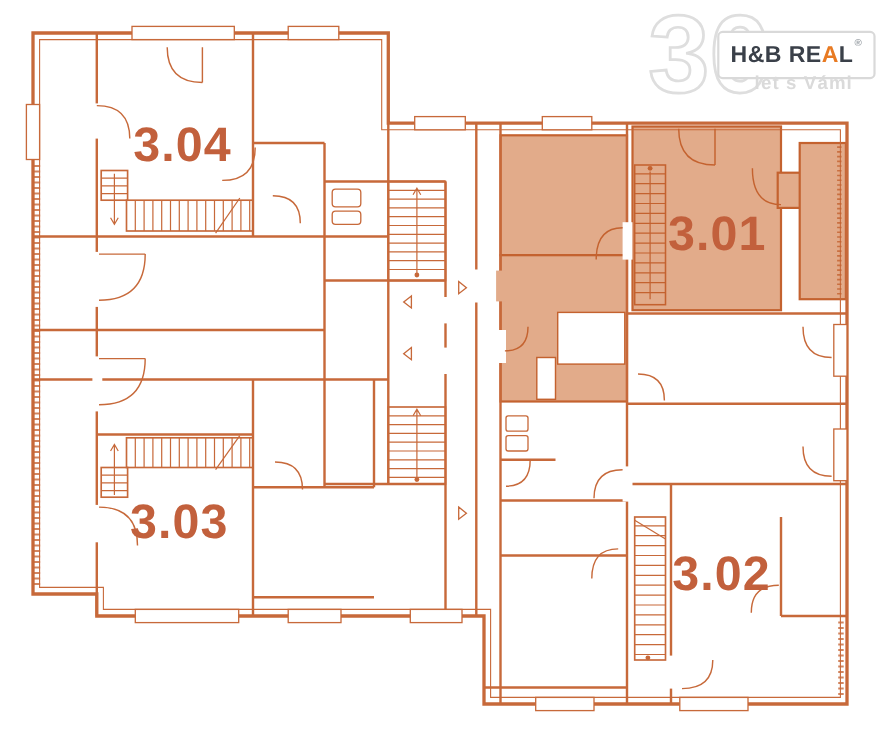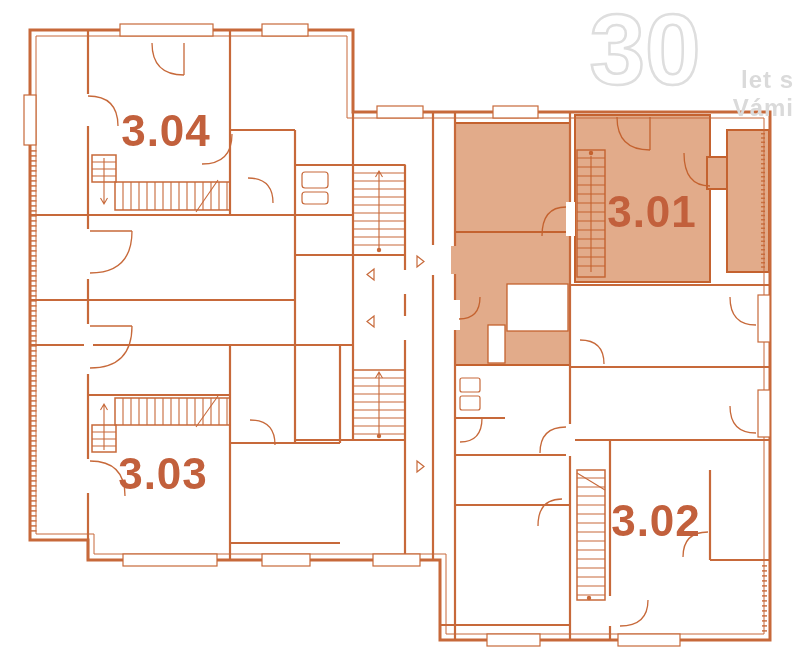--- a/index.html
+++ b/index.html
@@ -9,22 +9,22 @@
   .unit-label{font-family:"Liberation Sans",sans-serif;font-weight:700;fill:#c2603c;letter-spacing:1px;}
   
   .logo{position:absolute;left:582px;top:4px;width:215px;height:92px;}
   .logo-num-svg{position:absolute;left:0;top:0;z-index:1;}
   .logo-badge{position:absolute;left:70px;top:24px;width:140px;height:40px;z-index:2;
               background:#ffffff;border:2px solid #d9d9d9;border-radius:5px;
               display:flex;align-items:center;justify-content:center;
               font-weight:700;font-size:21px;letter-spacing:.4px;color:#3a4049;}
   .logo-badge .accent{color:#e87a22;}
   .logo-badge .reg{font-size:9px;color:#9aa0a6;align-self:flex-start;margin-top:4px;margin-left:1px;}
-  .logo-tagline{position:absolute;left:104px;top:62px;width:108px;z-index:3;text-align:right;
-                font-weight:700;font-size:24px;letter-spacing:1px;color:#dadada;}
+  .logo-tagline{position:absolute;left:104px;top:62px;width:108px;z-index:3;text-align:left;
+                font-weight:700;font-size:17px;letter-spacing:1px;color:#dadada;}
 </style>
 </head>
 <body>
 
 <div class="stage">
 
   <svg class="plan-svg" width="800" height="670" viewBox="0 0 800 670">
 
     <g fill="#e2ab8a" stroke="#c4622f" stroke-width="2">
       <rect x="455" y="123" width="115" height="109"></rect>
@@ -197,16 +197,22 @@
       <text class="unit-label" x="163" y="489">3.03</text>
       <text class="unit-label" x="652" y="227">3.01</text>
       <text class="unit-label" x="656" y="536">3.02</text>
     </g>
   </svg>
 
   <div class="logo">
     <svg class="logo-num-svg" width="130" height="100" viewBox="0 0 130 100">
       <text x="63" y="80" text-anchor="middle" font-family="Liberation Sans, sans-serif" font-size="100" font-weight="bold" fill="#ffffff" stroke="#dedede" stroke-width="2.5">30</text>
     </svg>
+    <div class="logo-badge">
+      <span>H&amp;B RE</span>
+        <span class="accent">A</span>
+        <span>L</span>
+        <span class="reg">®</span>
+    </div>
     <div class="logo-tagline">let s Vámi</div>
   </div>
 
 </div>
 
 </body></html>

